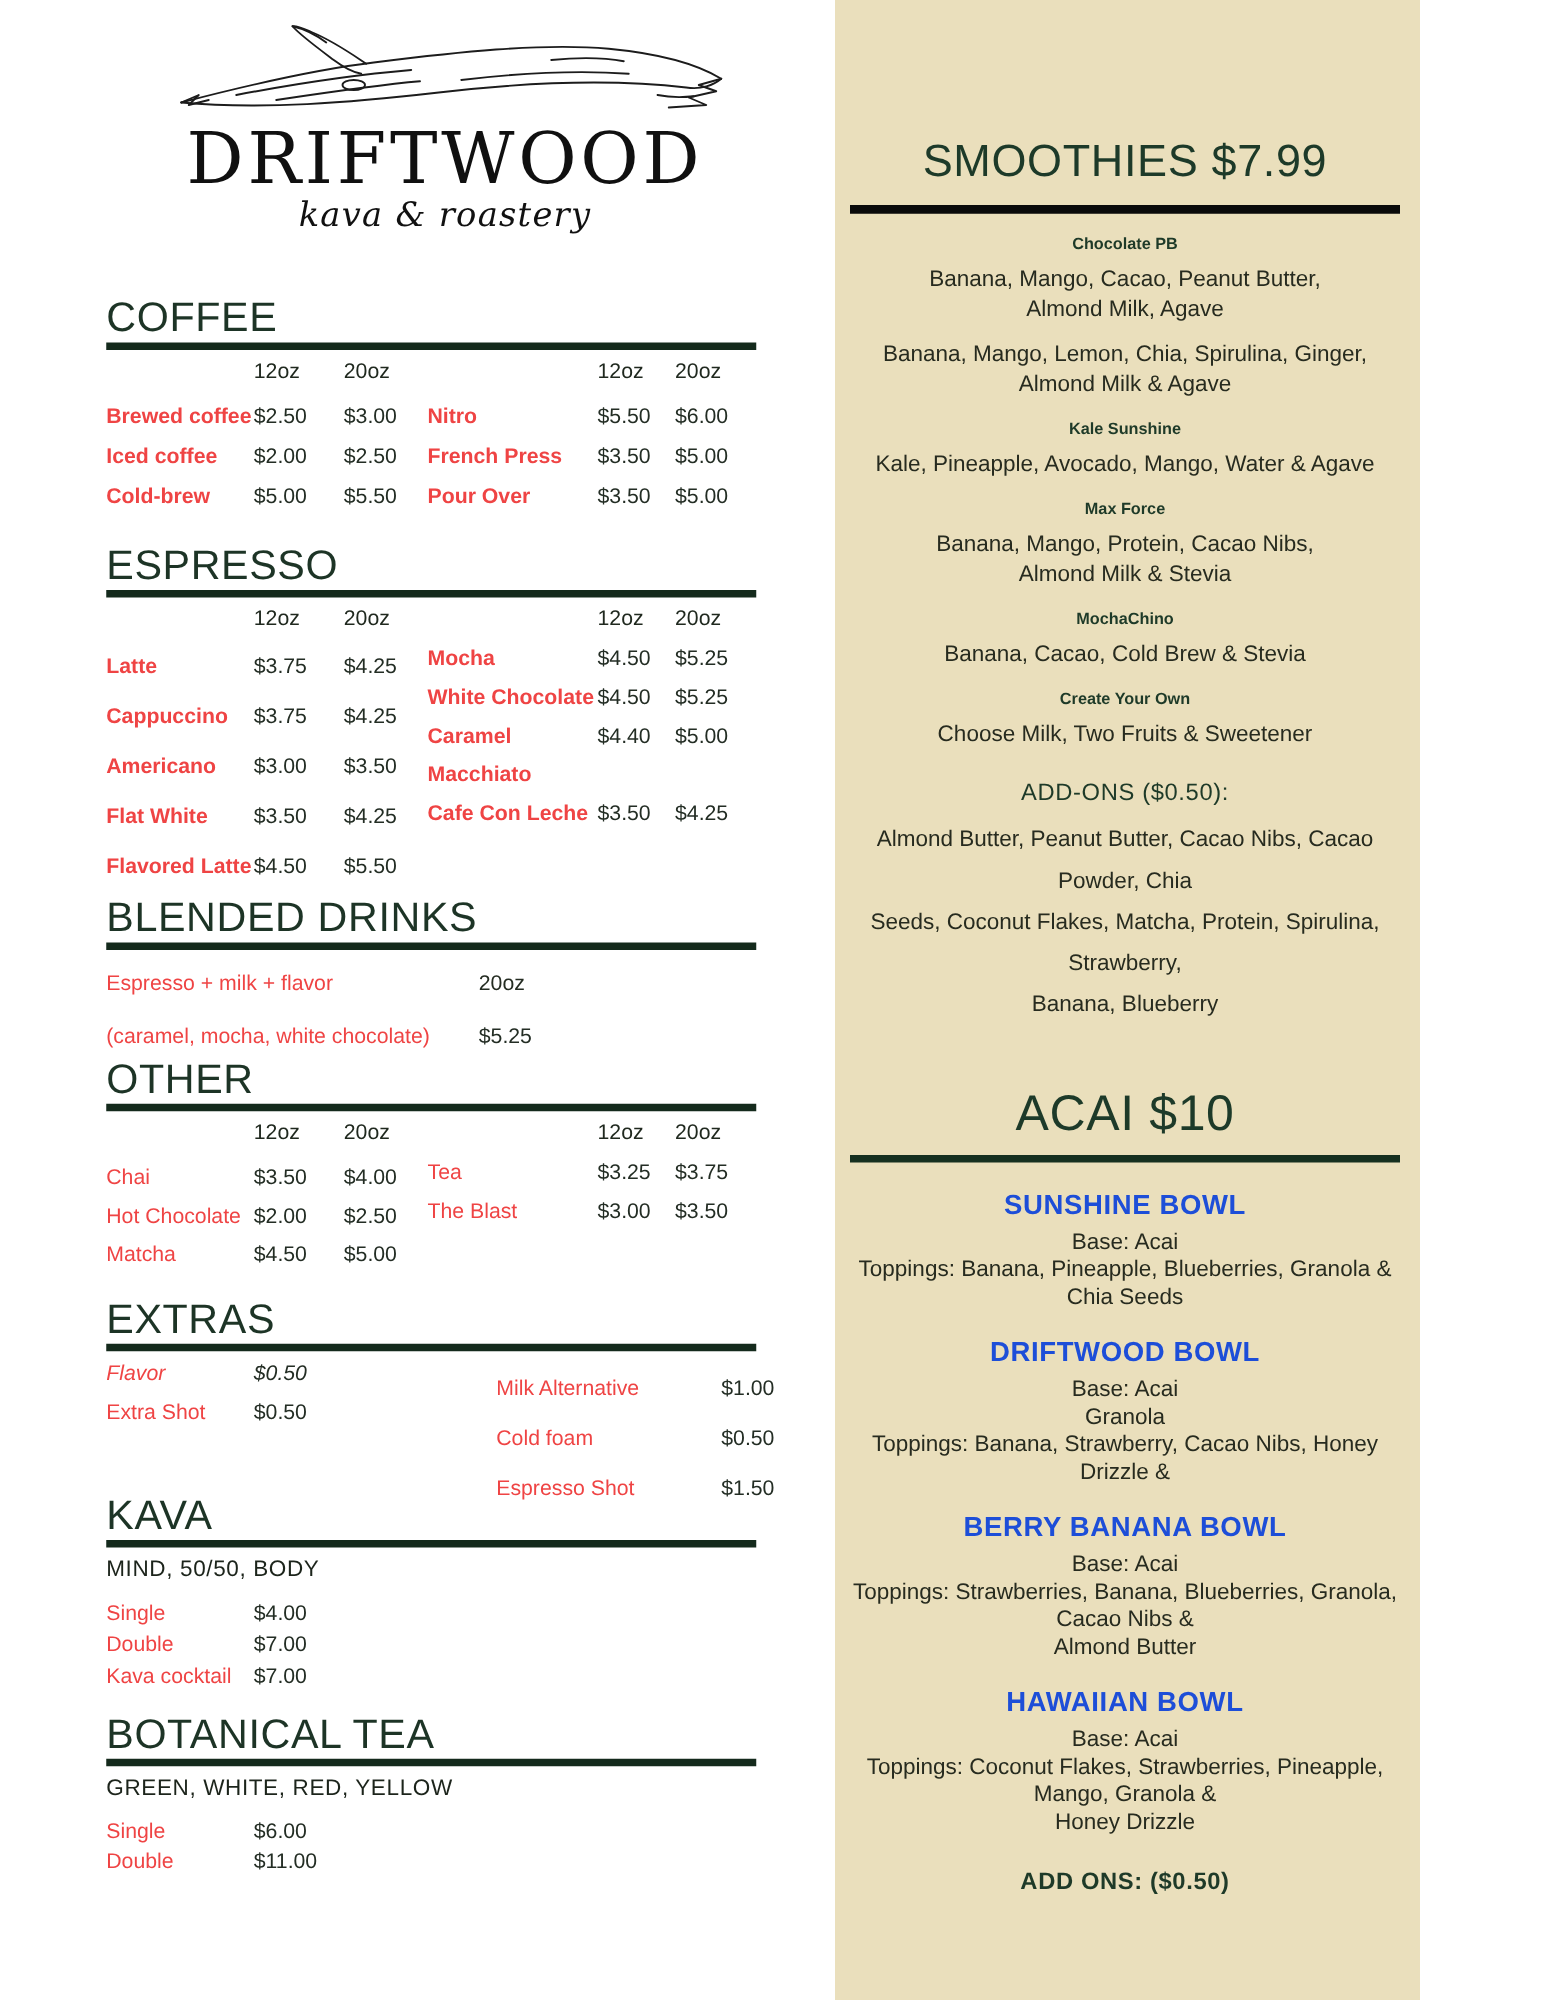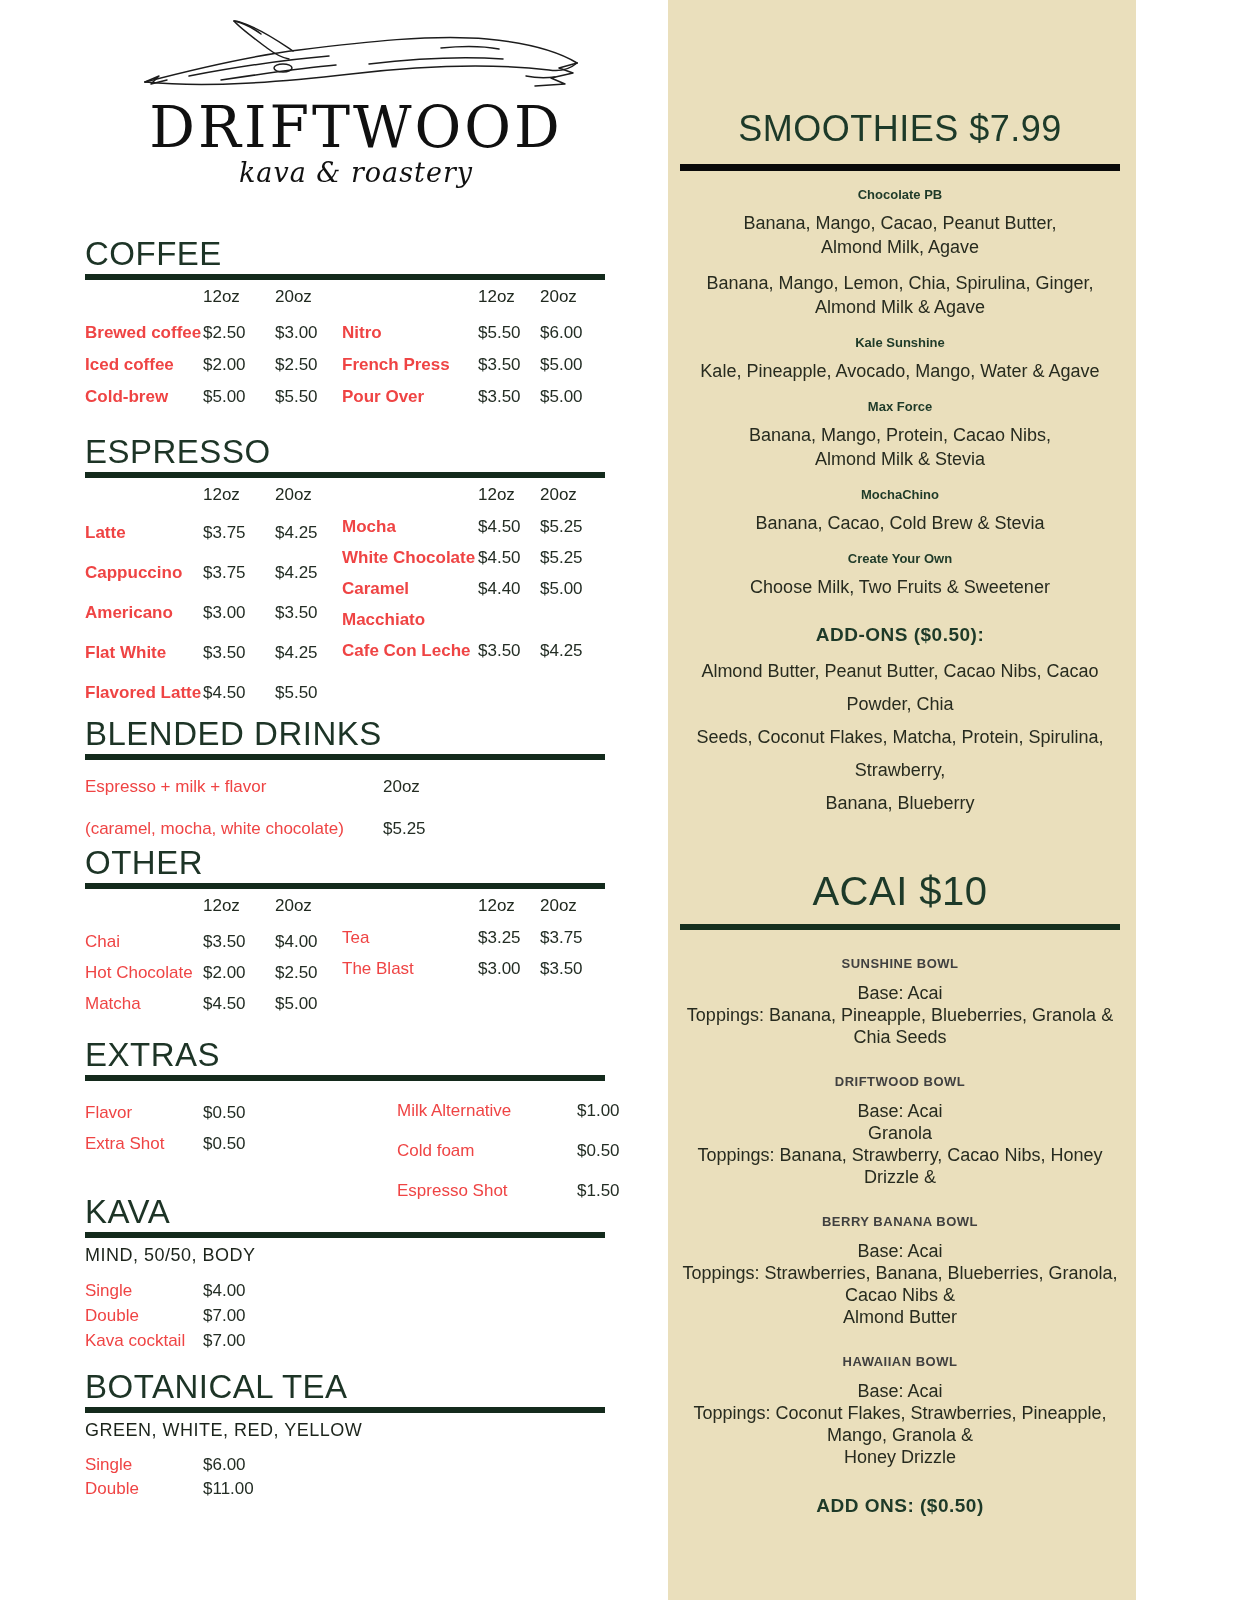--- a/index.html
+++ b/index.html
@@ -48,40 +48,40 @@
   .other-row{height:31px;}
   .blend-grid{display:grid;grid-template-columns:298px 222px;align-items:center;}
   .blend-row{height:42px;font-size:17px;}
   .blend-first{margin-top:6px;}
   .xL{width:283px;}
   .xR{width:237px;}
   .gridXL{display:grid;grid-template-columns:118px 100px;align-items:center;}
   .gridXR{display:grid;grid-template-columns:180px 57px;align-items:center;}
   .x-rowL{height:31px;}
   .x-rowR{height:40px;margin-left:29px;}
-  .first-mt16{margin-top:16px;}
+  .first-mt16{margin-top:2px;font-style:italic;}
   .sub-caps{font-size:18px;letter-spacing:.5px;color:#1c241b;margin-top:7px;}
   .kv-grid{display:grid;grid-template-columns:118px 120px;align-items:center;}
   .kv-row{height:25px;font-size:17px;}
   .bt-row{height:24px;font-size:17px;}
   
   .rp-inner{margin-left:12px;width:440px;text-align:center;padding-top:108px;}
   .rp-title{font-size:36px;line-height:42px;color:#1d3a29;letter-spacing:.5px;}
   .rp-rule-black{height:7px;background:#0a0a0a;margin-top:14px;}
   .rp-rule-green{height:6px;background:#16301f;margin-top:10px;}
   .sm-item{margin-top:12px;}
   .sm-name{font-size:13px;line-height:24px;font-weight:bold;color:#1e3a28;}
   .sm-desc{margin-top:4px;}
   .sm-line{font-size:18px;line-height:24px;color:#272b1f;}
-  .addons-title{margin-top:24px;font-size:19px;line-height:24px;font-weight:bold;color:#1e3a28;letter-spacing:.5px;}
+  .addons-title{margin-top:24px;font-size:19px;line-height:24px;font-weight:normal;color:#1e3a28;letter-spacing:.5px;}
   .addons-lines-sm{margin-top:8px;}
   .addon-line-sm{font-size:18px;line-height:33px;color:#272b1f;}
   .acai-title{font-size:40px;line-height:46px;color:#1d3a29;margin-top:48px;letter-spacing:.5px;}
   .bowl{margin-top:22px;}
-  .bowl-name{font-size:13px;line-height:24px;font-weight:bold;color:#404040;letter-spacing:.5px;}
+  .bowl-name{font-size:22px;line-height:24px;font-weight:bold;color:#1d4ed8;letter-spacing:.5px;}
   .bowl-base{font-size:18px;line-height:22px;color:#272b1f;margin-top:6px;}
   .bowl-line{font-size:18px;line-height:22px;color:#272b1f;}
   .addons-title2{margin-top:26px;font-size:19px;line-height:24px;font-weight:bold;color:#1e3a28;letter-spacing:.5px;}
 </style>
 </head>
 <body>
 
 <div class="right-panel">
   <div class="rp-inner">
     <div class="rp-title">SMOOTHIES $7.99</div>

